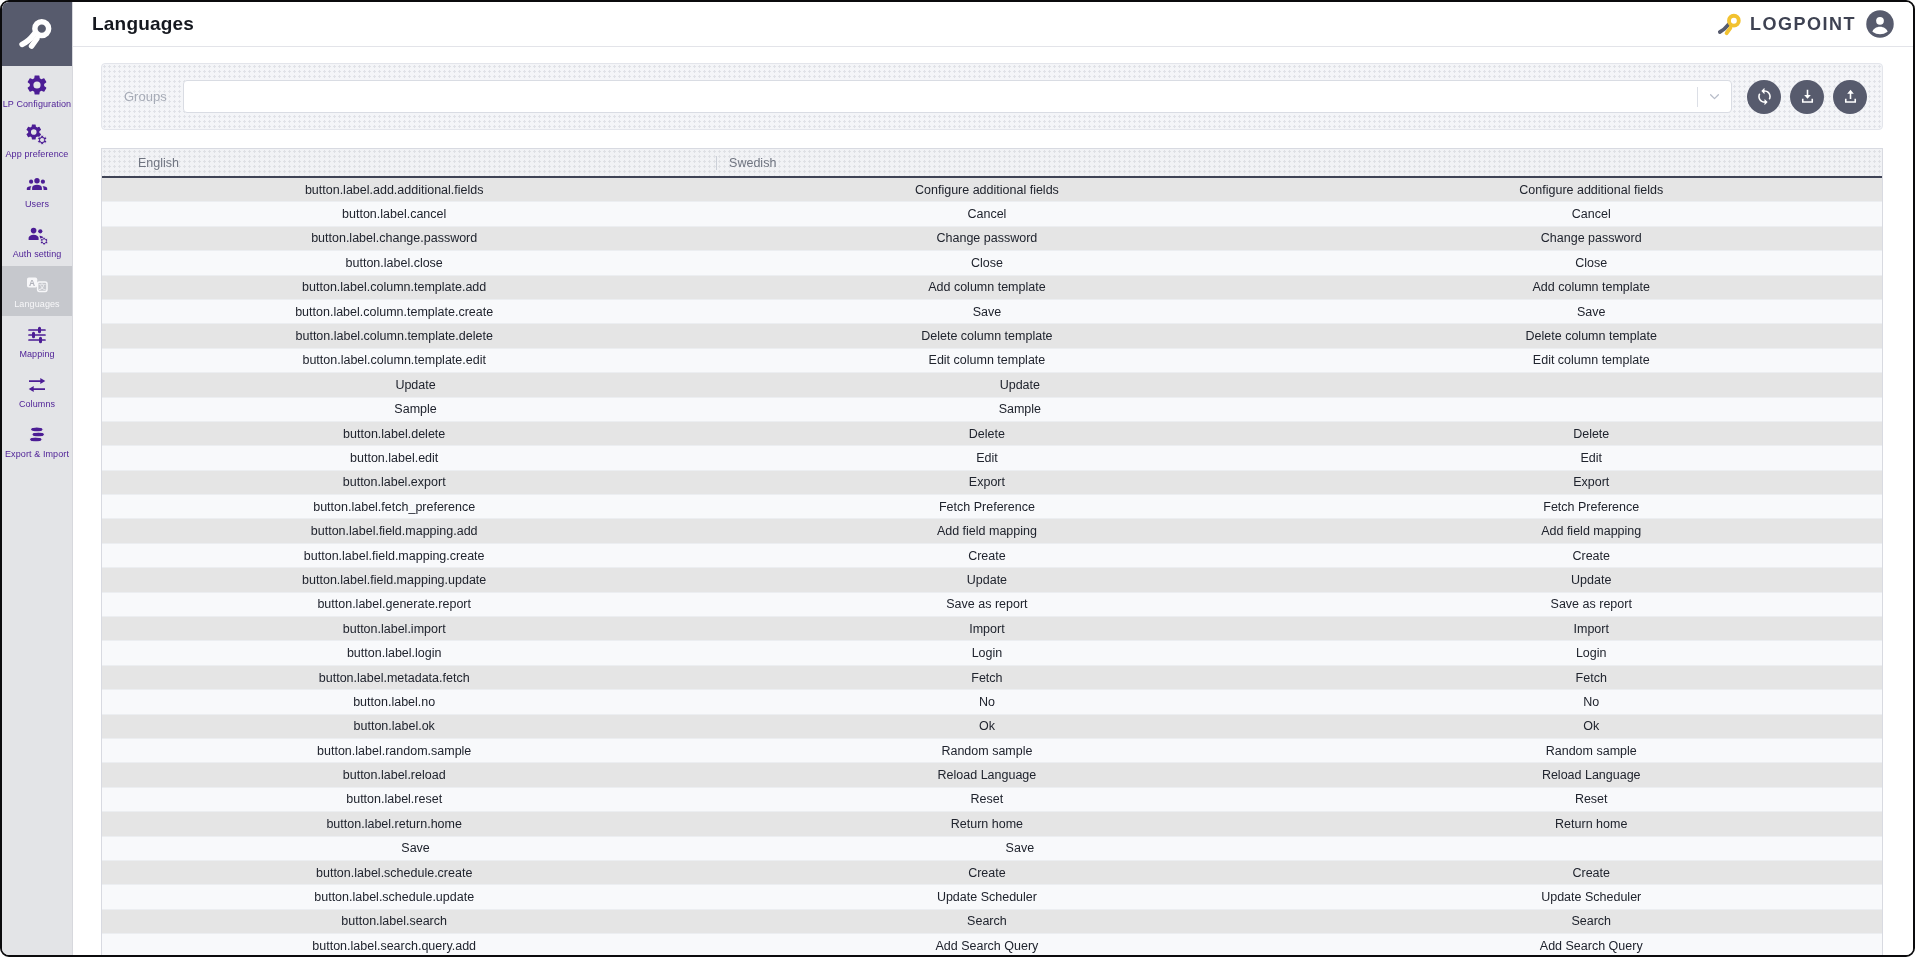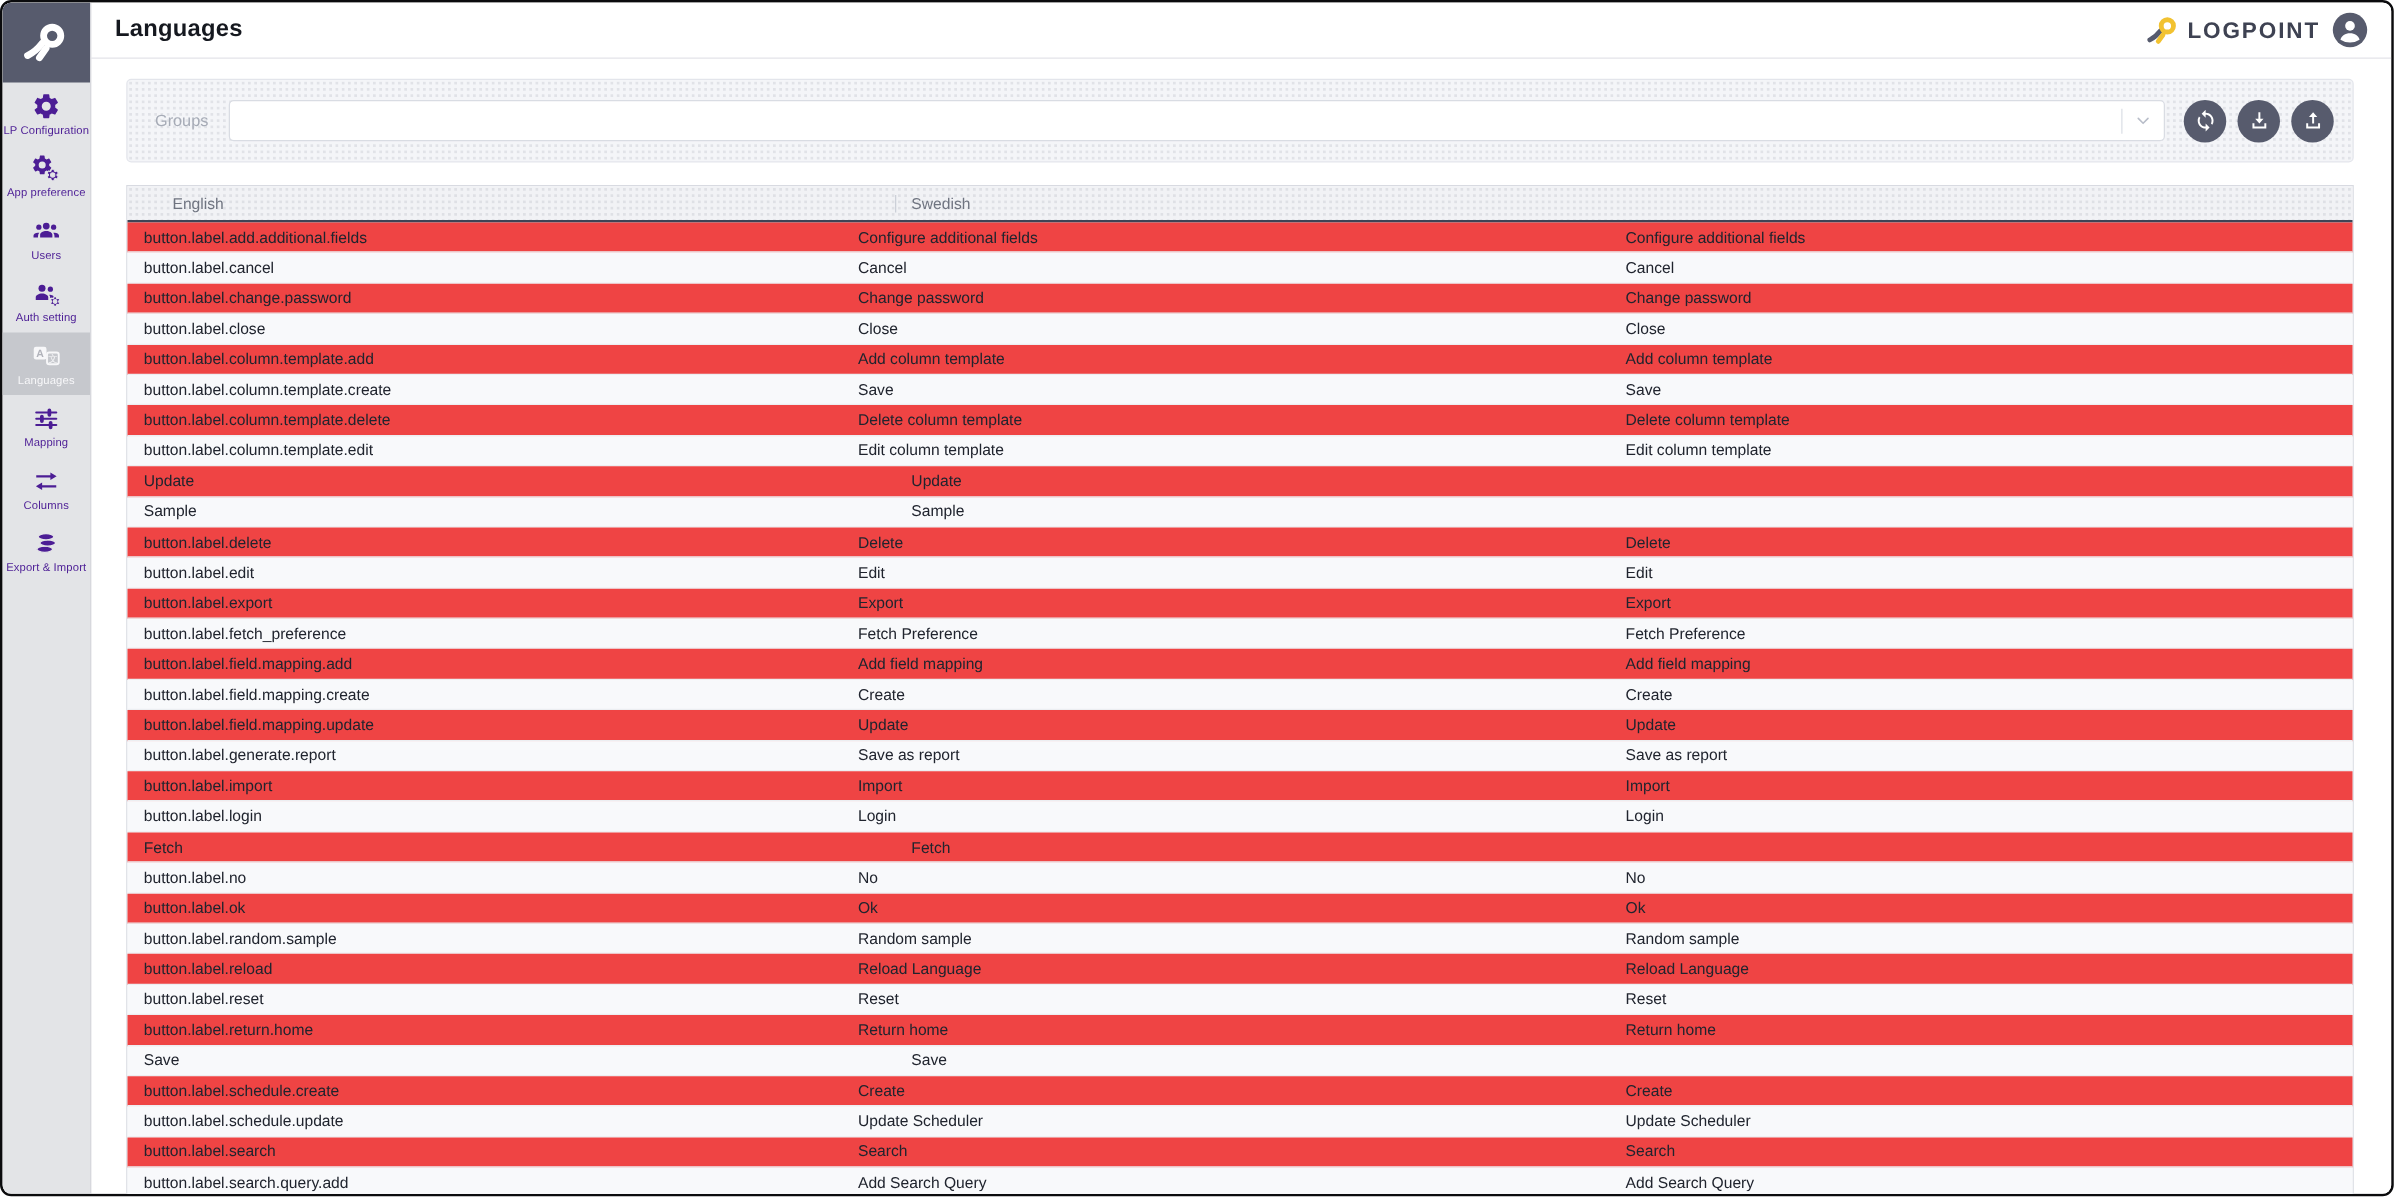--- a/index.html
+++ b/index.html
@@ -29,21 +29,21 @@
             padding:0 18px 0 19px; z-index:2; }
   .title { font-size:19px; font-weight:600; color:#15181f; letter-spacing:0.2px; }
   .header-right { display:flex; align-items:center; gap:9px; }
   .brand { display:flex; align-items:center; gap:6px; }
   .brand svg { width:27px; height:27px; }
   .brand-text { font-size:18px; font-weight:700; color:#3e4252; letter-spacing:1.5px; }
   .avatar { width:30px; height:30px; cursor:pointer; }
   .avatar svg { width:30px; height:30px; }
 
   
-  .main { position:absolute; left:71px; top:45px; right:0; bottom:0; background:#fff; }
+  .main { position:absolute; left:71px; top:45px; right:0; bottom:0; background:#fff;text-align:center; }
 
   .panel { margin:16px 30px 0 28px; height:67px; background-color:#f4f5f8;
            border:1px solid #e3e5eb; border-radius:4px; display:flex; align-items:center;
            padding:0 15px 0 22px; }
   .groups-label { font-size:13px; color:#a6abb6; margin-right:16px; }
   .select { flex:1; height:33px; background:#fff; border:1px solid #d9dce3; border-radius:4px;
             display:flex; align-items:center; cursor:pointer; padding:0 8px 0 10px; }
   .select-value { flex:1; font-size:13px; color:#3a3e4a; }
   .select-sep { width:1px; height:20px; background:#dcdfe6; margin-right:8px; }
   .chevron { width:17px; height:17px; color:#b8bdc9; }
@@ -57,21 +57,21 @@
   
   .table { margin:18px 30px 0 28px; border:1px solid #d8dae1; background:#fff; }
   .thead { height:29px; background-color:#f1f2f5; border-bottom:2px solid #3f4456;
            display:flex; align-items:center; }
   .th { font-size:12.5px; color:#6f7480; padding-left:13px; position:relative; height:100%;
         display:flex; align-items:center; }
   .th + .th::before { content:""; position:absolute; left:0; top:7px; height:14px; width:1px; background:#ccd0d8; }
   .c-id  { width:32.1%; }
   .c-en  { width:34.5%;padding-left:36px; }
   .c-sv  { width:33.4%; }
-  .row { display:flex; height:24.4px; align-items:center; background:#ef4444; border-bottom:1px solid #eceef1; cursor:pointer; }
+  .row { display:flex; height:24.4px; align-items:center; background:#e5e5e5; border-bottom:1px solid #eceef1; cursor:pointer; }
   .row:nth-child(even) { background:#f8f9fb; }
   .cell { font-size:12.5px; color:#20242e; padding-left:13px; white-space:nowrap; overflow:hidden;
           text-overflow:ellipsis; }
 </style>
 </head>
 <body>
 
 <div class="frame">
 
   <aside class="sidebar dots">
@@ -365,20 +365,21 @@
     <div class="cell c-sv">Import</div>
   </div>
 
   <div class="row">
     <div class="cell c-id">button.label.login</div>
     <div class="cell c-en">Login</div>
     <div class="cell c-sv">Login</div>
   </div>
 
   <div class="row">
+    <div class="cell c-id">button.label.metadata.fetch</div>
     <div class="cell c-en">Fetch</div>
     <div class="cell c-sv">Fetch</div>
   </div>
 
   <div class="row">
     <div class="cell c-id">button.label.no</div>
     <div class="cell c-en">No</div>
     <div class="cell c-sv">No</div>
   </div>
 

